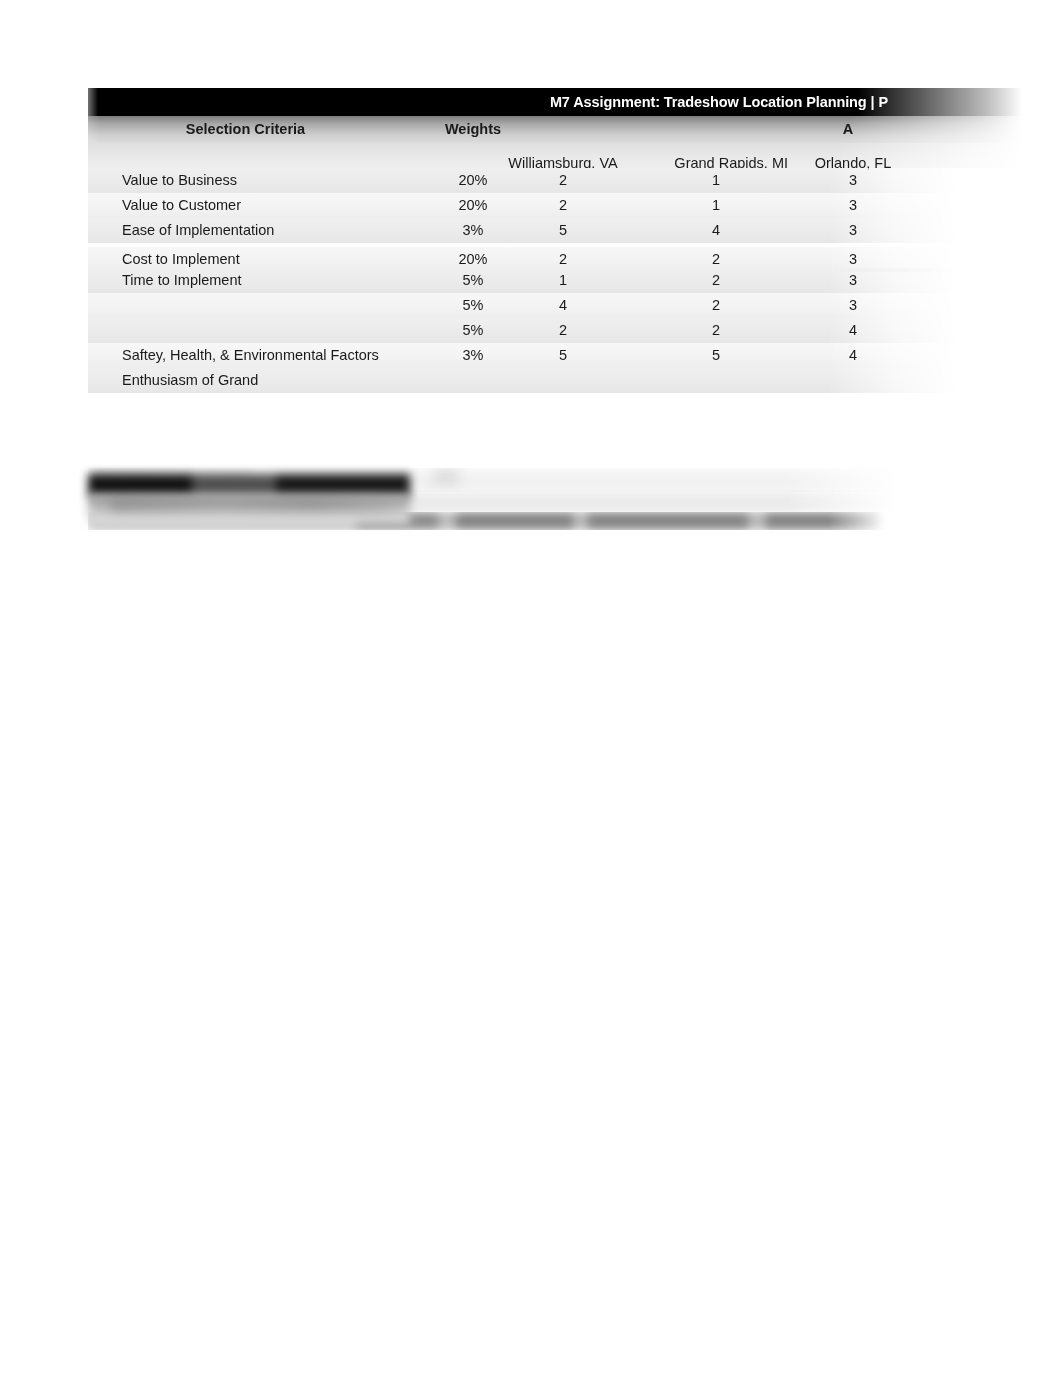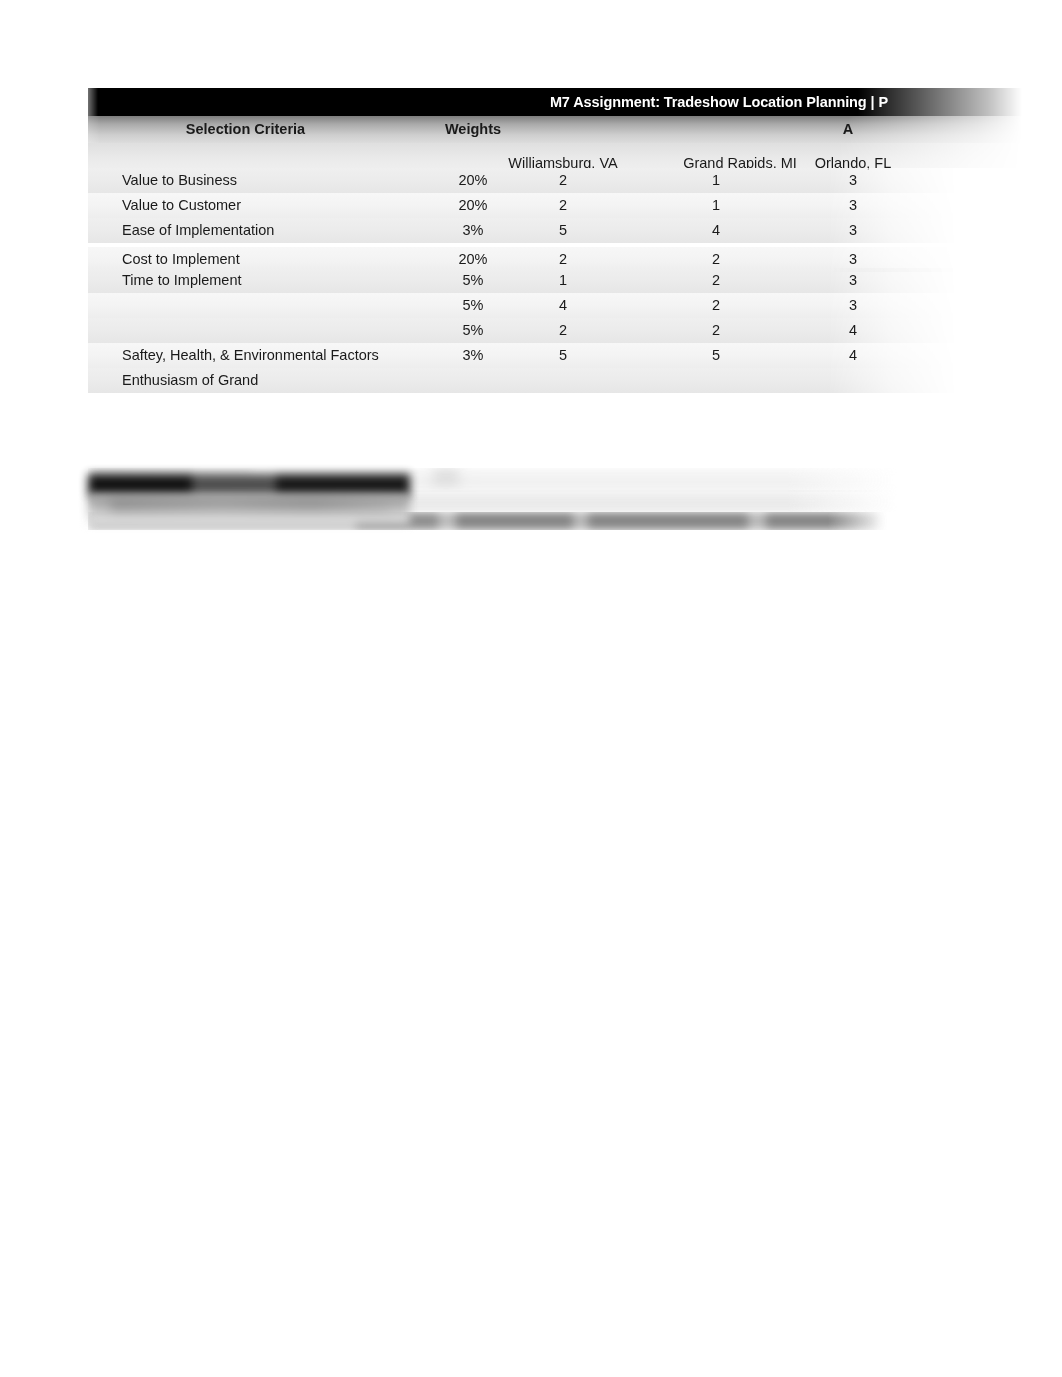--- a/index.html
+++ b/index.html
@@ -124,21 +124,21 @@
     color: #1a1a1a;
   }
   .sub-loc {
     position: absolute;
     top: 0;
     text-align: center;
     white-space: nowrap;
     margin-top: 8px;
   }
   .sub-loc.c0 { left: 395px; width: 160px; }
-  .sub-loc.c1 { left: 572px; width: 160px; }
+  .sub-loc.c1 { left: 540px; width: 160px; text-align: right; }
   .sub-loc.c2 { left: 695px; width: 140px; }
 
   
   .body-area {
     position: absolute;
     left: 0px;
     top: 80px;
     width: 934px;
     height: 278px;
   }

